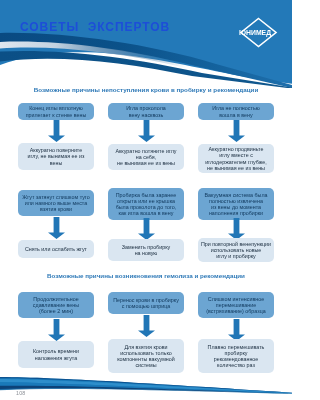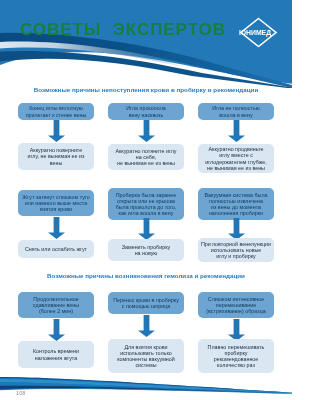--- a/index.html
+++ b/index.html
@@ -7,21 +7,21 @@
   body{
     width:292px;height:400px;background:#ffffff;overflow:hidden;
     font-family:"Liberation Sans",sans-serif;position:relative;
   }
   #page{position:absolute;left:0;top:0;width:292px;height:400px;overflow:hidden;background:#fff;}
 
   
   .hdr-art{position:absolute;left:0;top:0;width:292px;height:88px;}
   .hdr-title{
     position:absolute;left:20px;top:20px;
-    font-size:17px;font-weight:bold;color:#15803d;
+    font-size:12px;font-weight:bold;color:#1d4ed8;
     letter-spacing:0.95px;white-space:pre;
   }
   .logo{position:absolute;left:234px;top:4px;width:58px;height:48px;}
 
   
   .sec-title{position:absolute;width:292px;text-align:center;
     font-size:6.25px;font-weight:bold;color:#2e79b7;line-height:8px;}
 
   
   .box{position:absolute;display:flex;align-items:center;justify-content:center;

